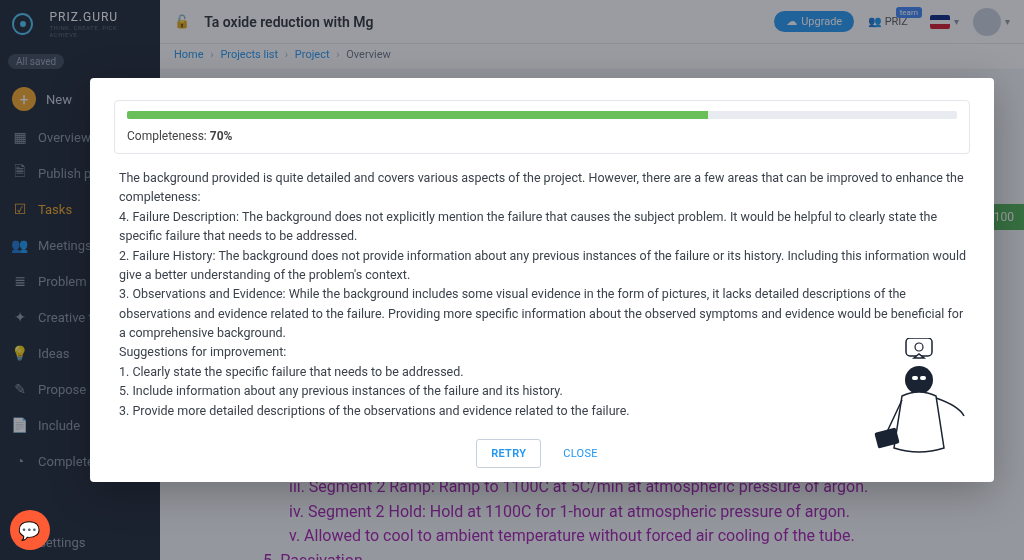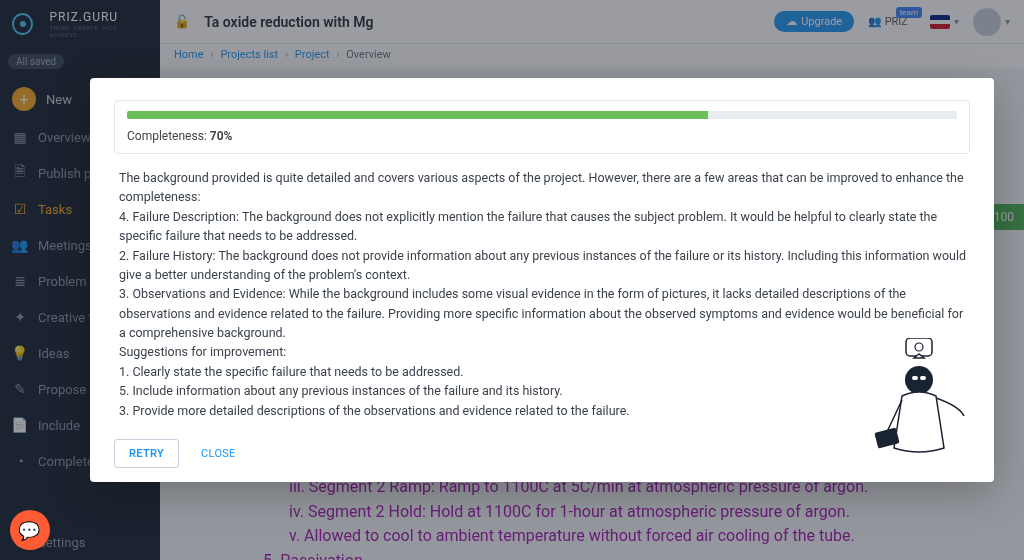--- a/index.html
+++ b/index.html
@@ -40,21 +40,21 @@
 .chat-fab { position:absolute; left:10px; bottom:10px; width:40px; height:40px; border-radius:50%; background:#ff5c35; display:flex; align-items:center; justify-content:center; color:#fff; font-size:18px; z-index:200; }
 .dim { position:absolute; inset:0; background:rgba(30,36,46,0.45); z-index:50; }
 .modal { position:absolute; left:90px; right:30px; top:78px; bottom:78px; background:#fff; border-radius:4px; box-shadow:0 10px 40px rgba(0,0,0,0.25); z-index:60; display:flex; flex-direction:column; padding:22px 24px 14px; }
 .prog-wrap { border:1px solid #e3e6ea; border-radius:4px; padding:10px 12px 10px; margin-bottom:12px; }
 .prog-bar { height:8px; background:#e8ebef; border-radius:2px; overflow:hidden; margin-bottom:10px; }
 .prog-fill { height:100%; background:#6bbf59; }
 .prog-label { font-size:12px; color:#444; }
 .prog-label b { font-weight:700; }
 .modal-body { font-size:12.5px; color:#3b424c; line-height:1.55; overflow-y:auto; padding:2px 0 4px; border-left: 2px solid #c7d0dc00; }
 .modal-body-border { border-left:5px solid #15803d; padding-left:10px; margin-left:-12px; }
-.modal-footer { margin-top:auto; padding-top:12px; display:flex; gap:12px; }
+.modal-footer { margin-top:auto; padding-top:12px; display:flex; gap:12px;justify-content:center; }
 .btn-outline { border:1px solid #c7d0dc; background:#fff; color:#2196f3; font-size:11px; font-weight:600; padding:7px 14px; border-radius:3px; cursor:pointer; letter-spacing:0.3px; }
 .btn-ghost { border:none; background:transparent; color:#2196f3; font-size:11px; font-weight:400; padding:7px 10px; cursor:pointer; letter-spacing:0.3px; }
 .mascot { position:absolute; right:20px; bottom:14px; width:110px; height:130px; }
 .mascot svg { width:100%; height:100%; }
 </style>
 </head>
 <body>
 
 <div class="app">
   <aside class="sidebar">

